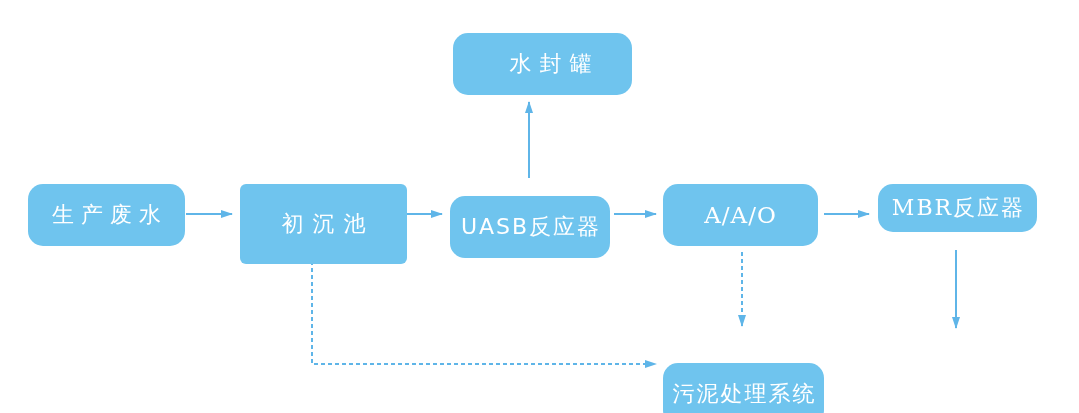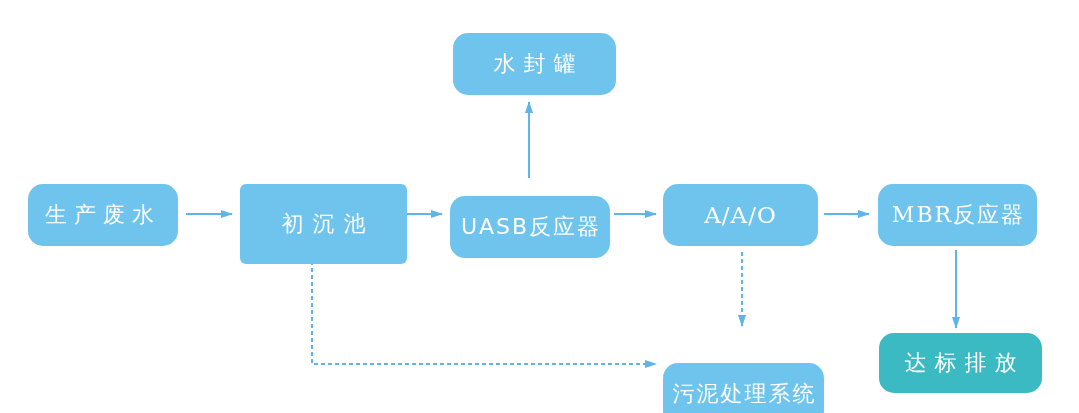--- a/index.html
+++ b/index.html
@@ -30,26 +30,26 @@
     align-items: center;
     justify-content: center;
     font-size: 22px;
     font-weight: 400;
     text-align: center;
     white-space: nowrap;
   }
   .node.teal { background: #3CBAC3; }
   .serif-latin { font-family: "DejaVu Serif", "Liberation Serif", serif; }
   
-  .n-production { left: 28px;  top: 184px; width: 150px; height: 62px; letter-spacing: 7px; }
+  .n-production { left: 28px;  top: 184px; width: 150px; height: 62px; letter-spacing: 7px; padding-left: 7px; }
   .n-primary    { left: 240px; top: 184px; width: 158px; height: 80px; letter-spacing: 9px; padding-left: 9px; border-radius: 6px; }
-  .n-waterseal  { left: 453px; top: 33px;  width: 155px; height: 62px; letter-spacing: 8px; padding-left: 8px; }
+  .n-waterseal  { left: 453px; top: 33px;  width: 155px; height: 62px; letter-spacing: 8px; padding-left: 24px; }
   .n-uasb       { left: 450px; top: 184px; width: 158px; height: 62px; letter-spacing: 2px; padding-left: 2px; margin-top: 12px; }
   .n-aao        { left: 663px; top: 184px; width: 155px; height: 62px; letter-spacing: 1px; font-size: 23px; text-align: right; }
-  .n-mbr        { left: 878px; top: 184px; width: 157px; height: 62px; letter-spacing: 2px; padding-left: 2px; }
+  .n-mbr        { left: 878px; top: 184px; width: 157px; height: 48px; letter-spacing: 2px; padding-left: 2px; }
   .n-sludge     { left: 663px; top: 331px; width: 159px; height: 62px; letter-spacing: 2px; padding-left: 2px; margin-top: 32px; }
   .n-discharge  { left: 879px; top: 333px; width: 155px; height: 60px; letter-spacing: 8px; padding-left: 8px; }
   .edge { stroke: #5FB5E8; stroke-width: 2; fill: none; }
   .edge.dashed { stroke-dasharray: 4 3; }
 </style>
 </head>
 <body>
 
 <div class="canvas">
 
@@ -90,17 +90,14 @@
   </div>
 
   <div class="node n-mbr serif-latin">
     <span>MBR反应器</span>
   </div>
 
   <div class="node n-sludge">
     <span>污泥处理系统</span>
   </div>
 
-  <div class="node n-discharge teal">
-    <span>达标排放</span>
-  </div>
 
 </div>
 
 </body></html>

